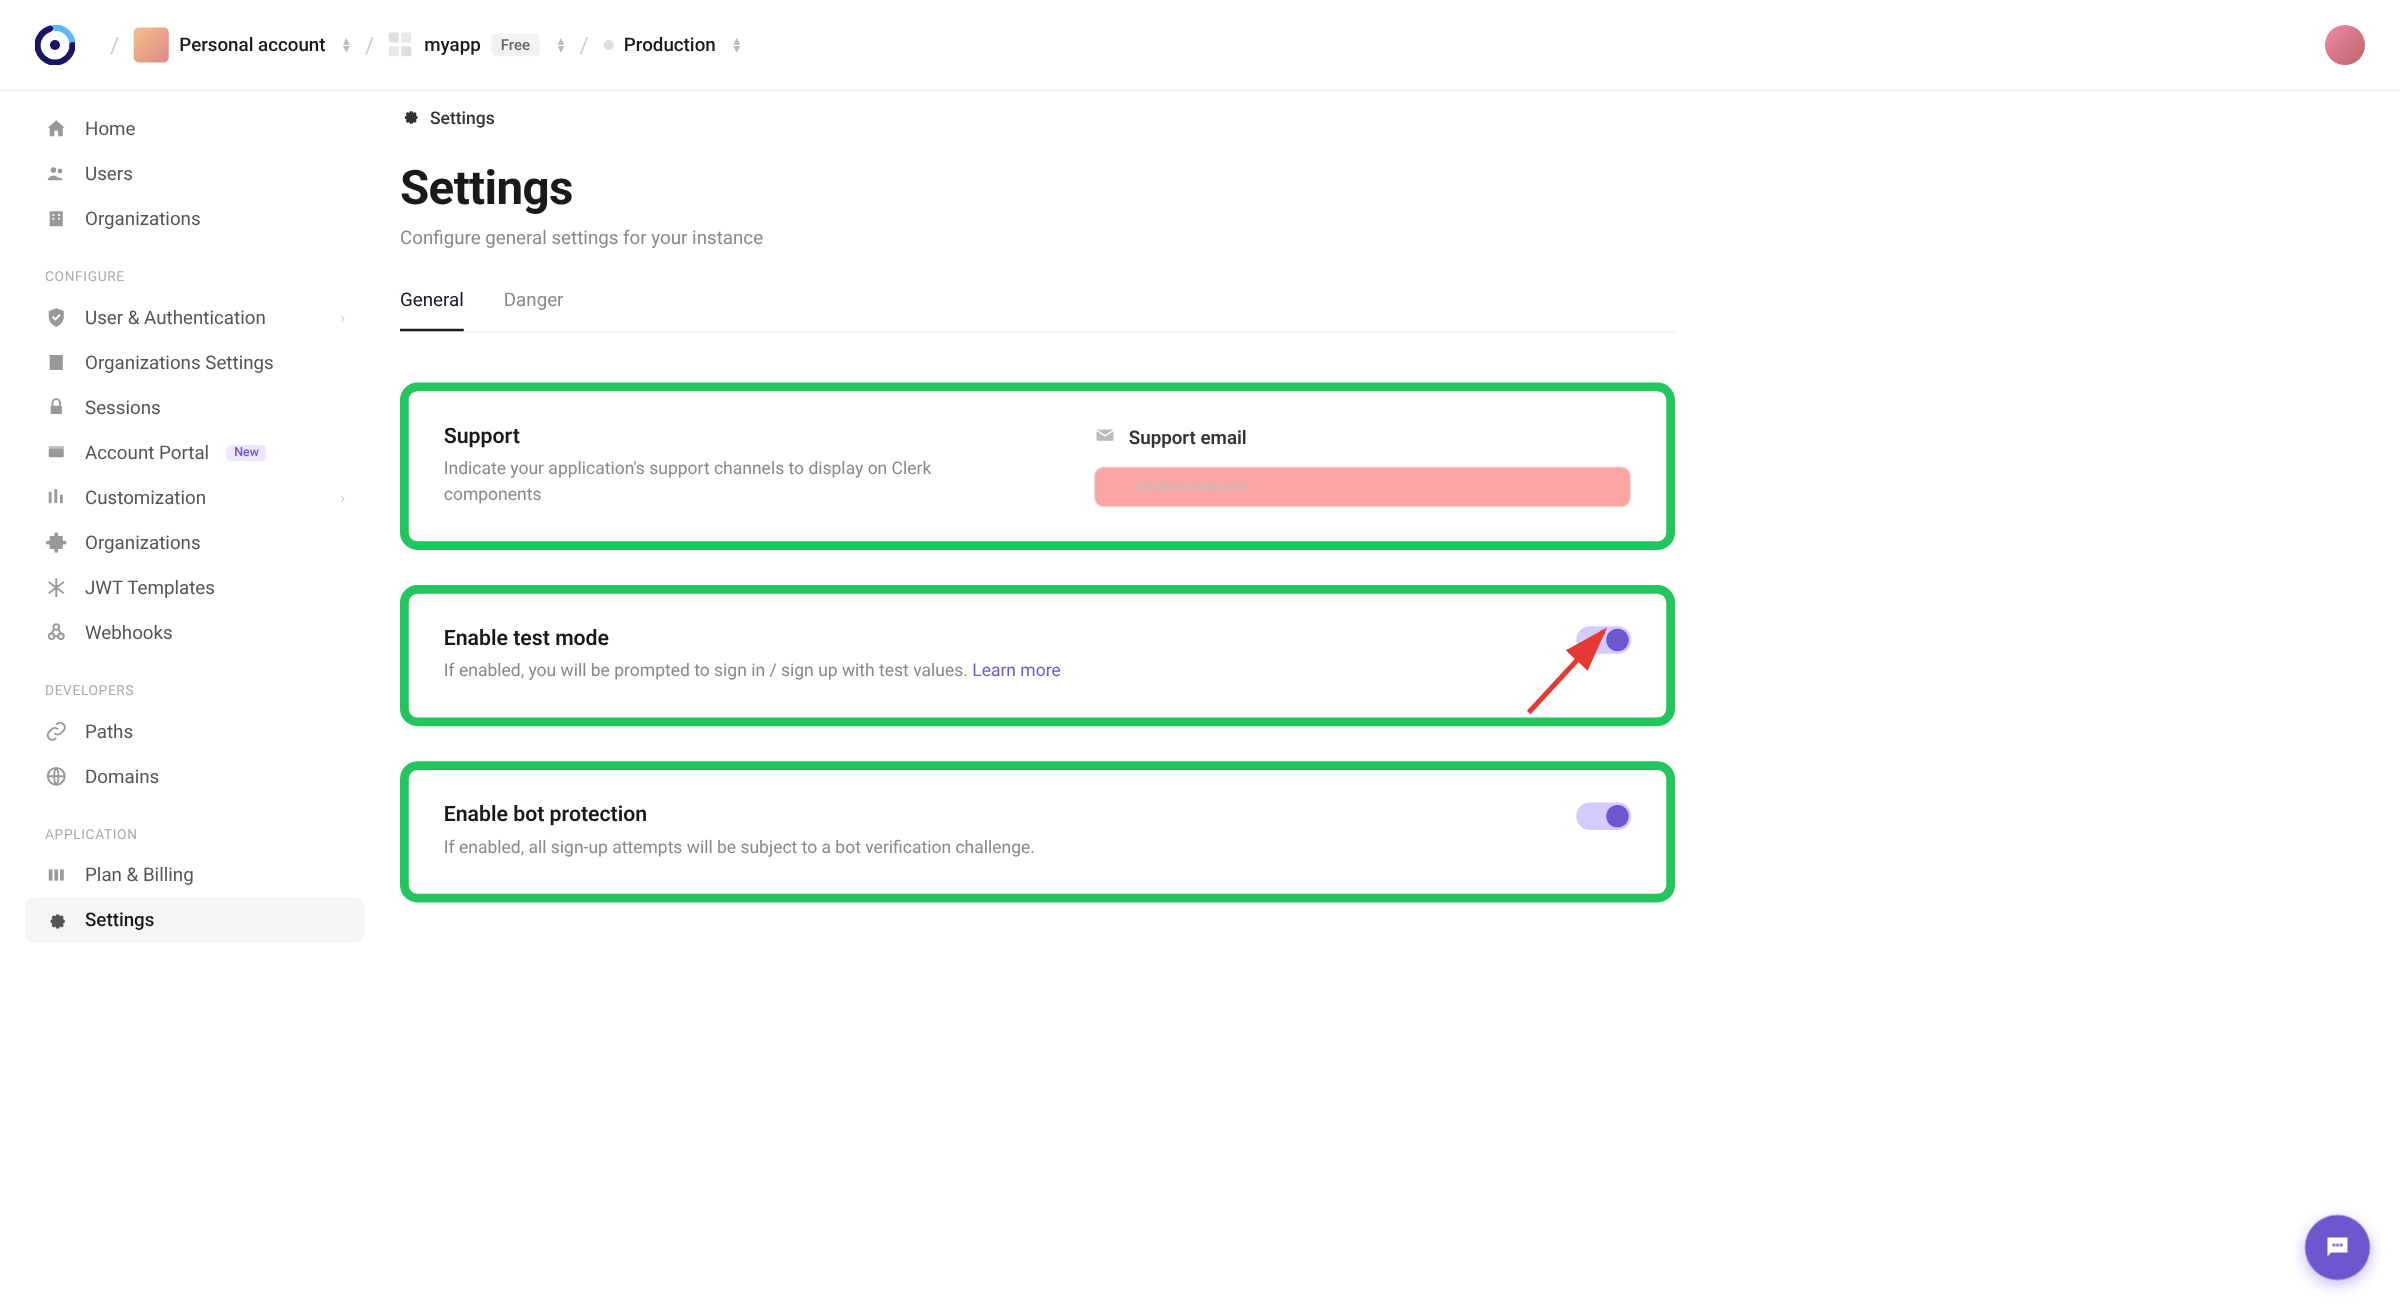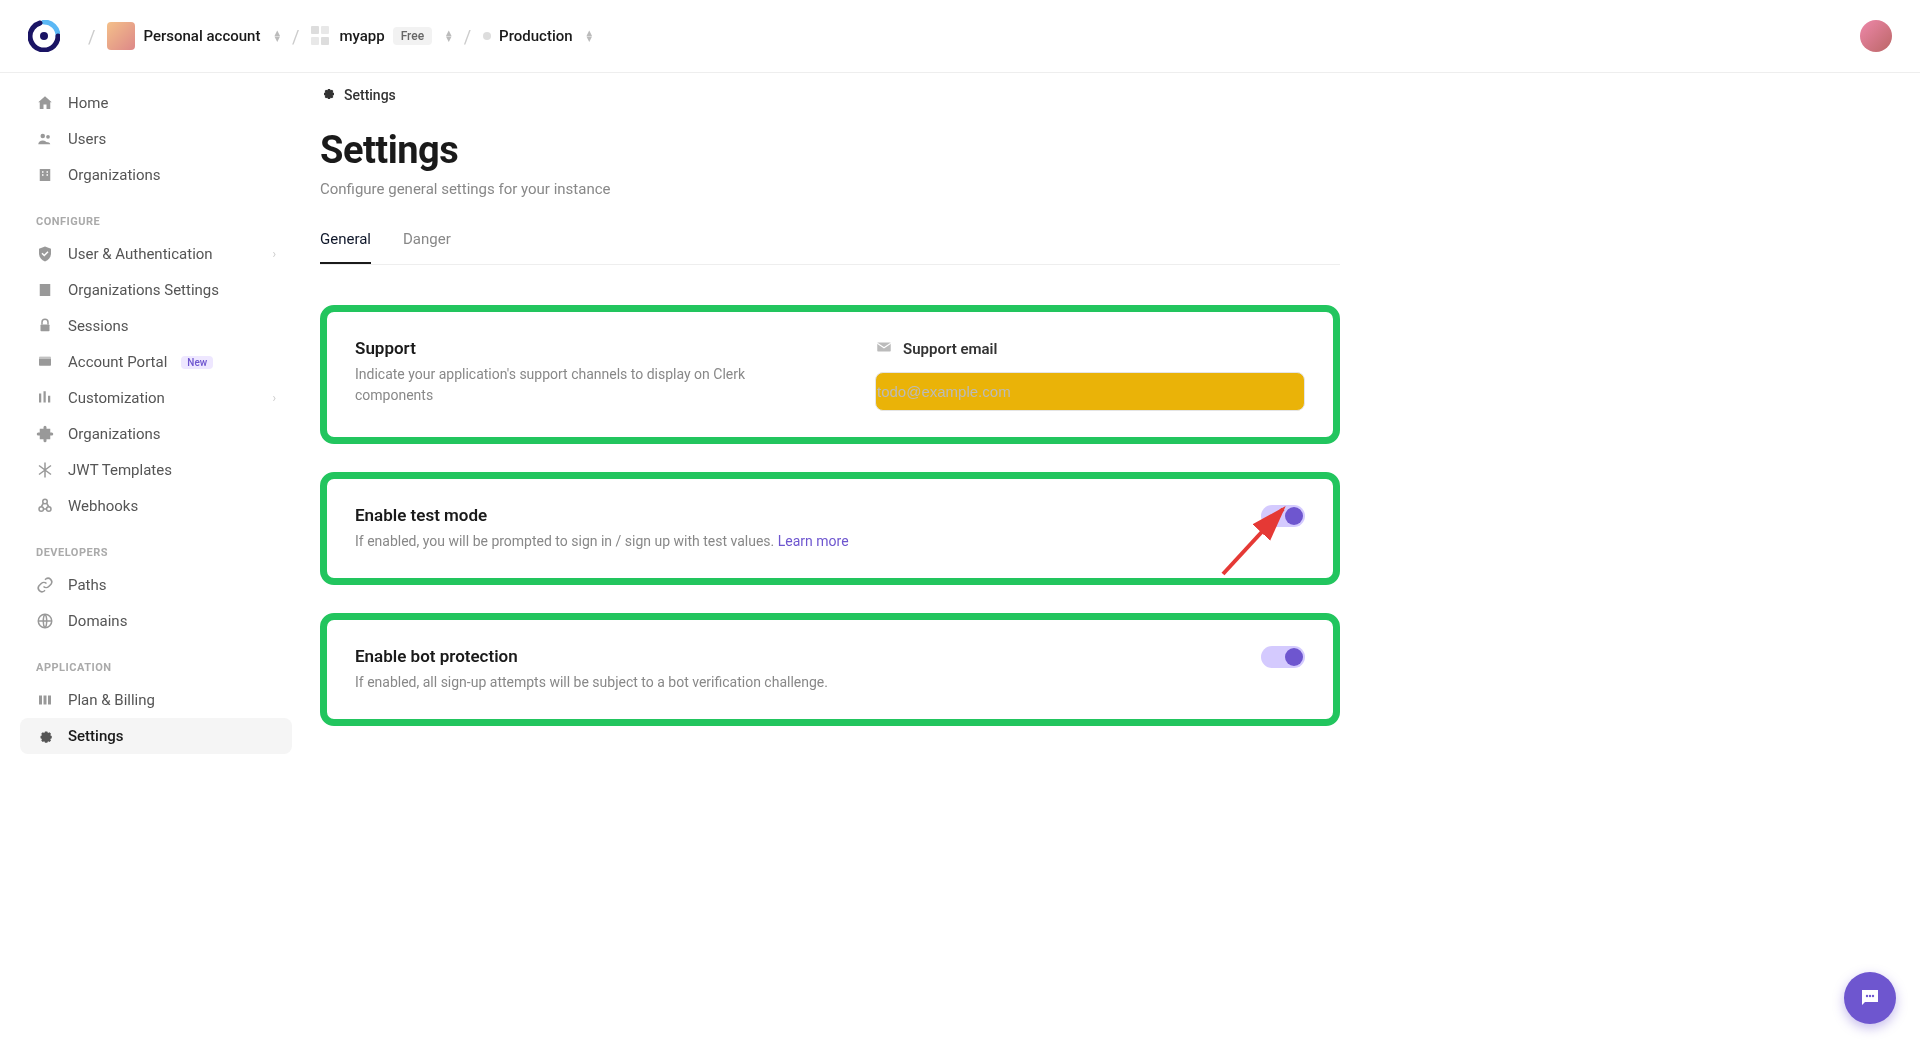--- a/index.html
+++ b/index.html
@@ -20,41 +20,41 @@
 .switcher { color: #bbb; font-size: 11px; margin-left: 6px; display: inline-flex; flex-direction: column; line-height: 6px; }
 .topbar-spacer { flex: 1; }
 .profile-avatar { width: 32px; height: 32px; border-radius: 50%; background: linear-gradient(135deg,#e8a,#b66); cursor: pointer; }
 
 .layout { display: flex; }
 .sidebar { width: 300px; padding: 12px 8px 12px 20px; }
 .side-item { display: flex; align-items: center; gap: 14px; padding: 9px 16px; font-size: 15px; color: #555; border-radius: 8px; cursor: pointer; position: relative; }
 .side-item.active { background: #f5f5f5; color: #1a1a1a; font-weight: 500; }
 .side-item .icn { width: 18px; height: 18px; display: inline-flex; align-items: center; justify-content: center; color: #999; }
 .side-item.active .icn { color: #555; }
-.side-section { font-size: 11px; letter-spacing: 0.5px; color: #aaa; font-weight: 700; padding: 22px 16px 8px; }
+.side-section { font-size: 11px; letter-spacing: 0.5px; color: #aaa; font-weight: 400; padding: 22px 16px 8px; }
 .side-item .chev { margin-left: auto; color: #ccc; font-size: 12px; }
 .badge-new { background: #eee7ff; color: #6e56cf; font-size: 10px; padding: 1px 6px; border-radius: 4px; font-weight: 500; }
 
 .main { flex: 1; padding: 12px 60px 40px 20px; max-width: 1100px; }
 .page-breadcrumb { display: flex; align-items: center; gap: 8px; font-size: 14px; color: #333; font-weight: 500; margin-bottom: 24px; }
 .page-title { font-size: 38px; font-weight: 700; margin-bottom: 8px; letter-spacing: -0.5px; }
 .page-subtitle { font-size: 15px; color: #888; margin-bottom: 32px; }
 .tabs { display: flex; gap: 32px; border-bottom: 1px solid #eee; margin-bottom: 40px; }
 .tab { padding: 0 0 14px; font-size: 15px; color: #888; cursor: pointer; border-bottom: 2px solid transparent; }
 .tab.active { color: #0f172a; font-weight: 400; border-bottom-color: #1a1a1a; }
 
 .card { border: 7px solid #22c55e; border-radius: 14px; padding: 26px 28px; margin-bottom: 28px; }
 .card-title { font-size: 17px; font-weight: 600; margin-bottom: 6px; }
 .card-desc { font-size: 14px; color: #888; line-height: 1.5; max-width: 420px; }
 .card-row { display: flex; gap: 80px; }
 .card-left { flex: 0 0 440px; }
 .card-right { flex: 1; }
 .field-label { display: flex; align-items: center; gap: 10px; font-size: 15px; font-weight: 600; margin-bottom: 12px; color: #333; }
 .field-label .icn { color: #bbb; }
-.input { width: 100%; padding: 10px 1px; font-size: 15px; border: 1px solid #e5e5e5; border-radius: 8px; background: #eab308; color: #333; }
+.input { width: 100%; padding: 10px 32px; font-size: 10px; border: 1px solid #e5e5e5; border-radius: 8px; background: #fca5a5; color: #333; }
 .input::placeholder { color: #bbb; }
 
 .card-toggle { display: flex; align-items: flex-start; justify-content: space-between; gap: 20px; position: relative; }
 .toggle { width: 44px; height: 22px; background: #d4cafe; border-radius: 20px; position: relative; cursor: pointer; flex-shrink: 0; }
 .toggle .knob { width: 18px; height: 18px; background: #6e56cf; border-radius: 50%; position: absolute; top: 2px; right: 2px; }
 .link { color: #6e56cf; text-decoration: none; cursor: pointer; }
 
 .arrow-overlay { position: absolute; pointer-events: none; }
 
 .chat-bubble { position: fixed; bottom: 24px; right: 24px; width: 52px; height: 52px; background: #6e56cf; border-radius: 50%; display: flex; align-items: center; justify-content: center; cursor: pointer; box-shadow: 0 4px 12px rgba(110,86,207,0.4); }

